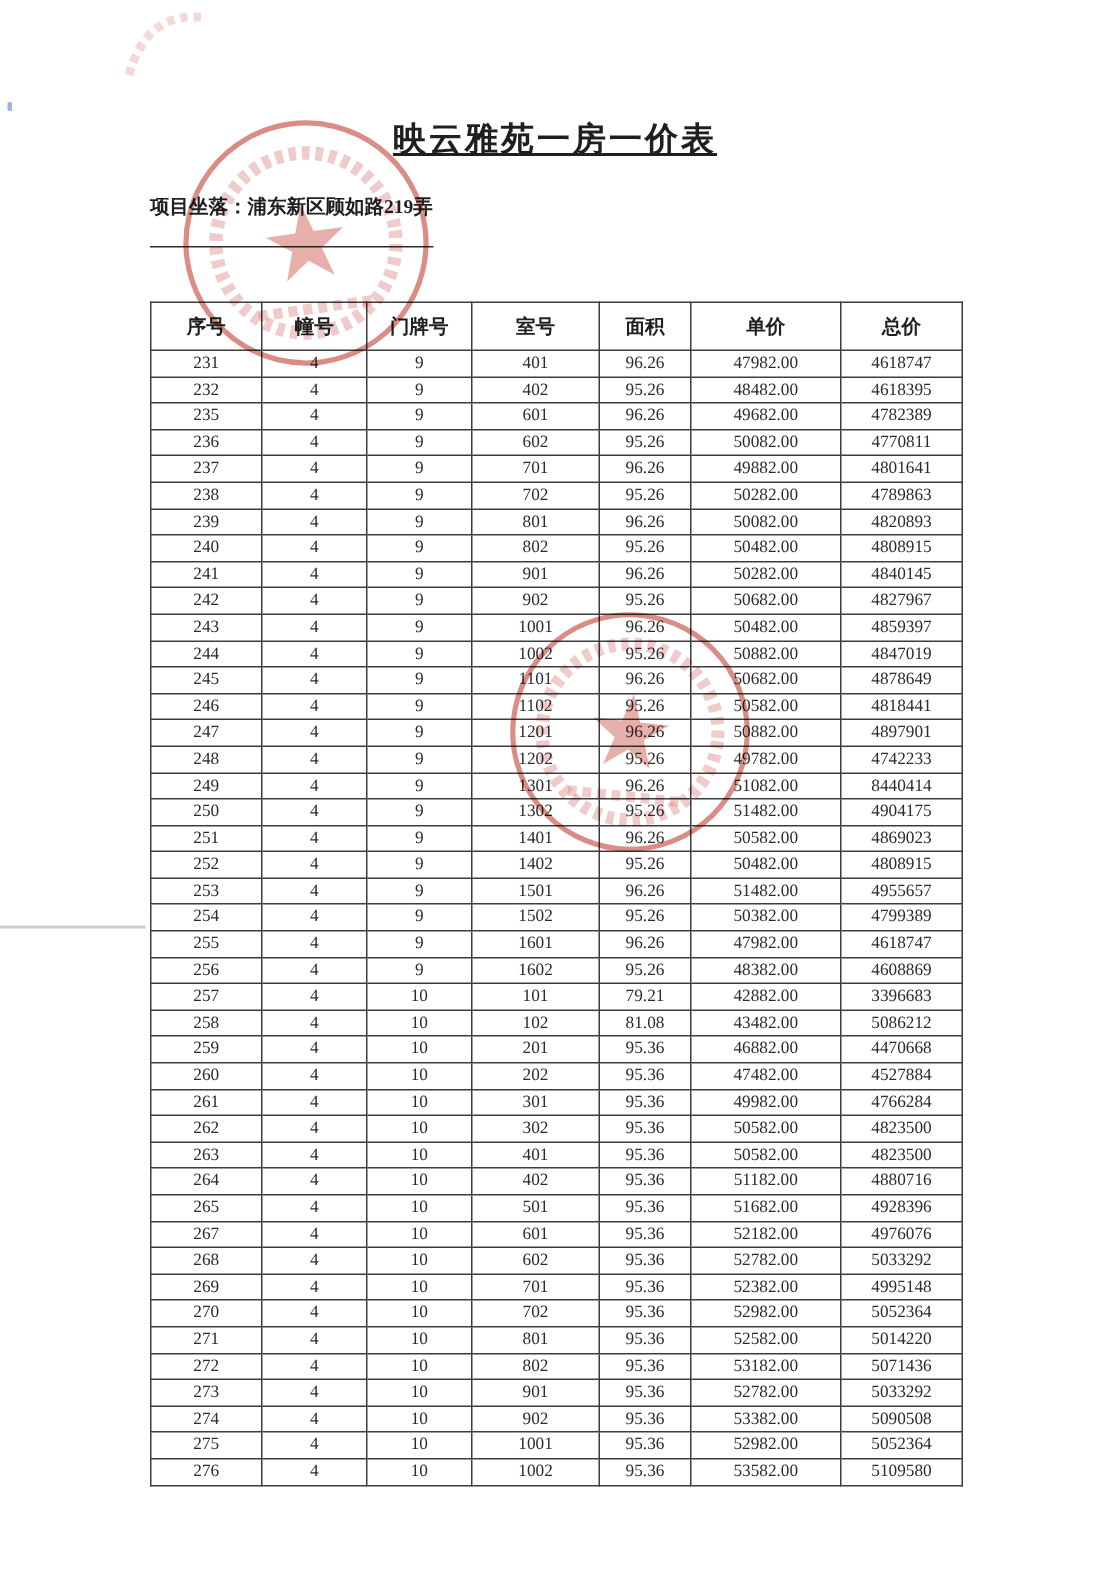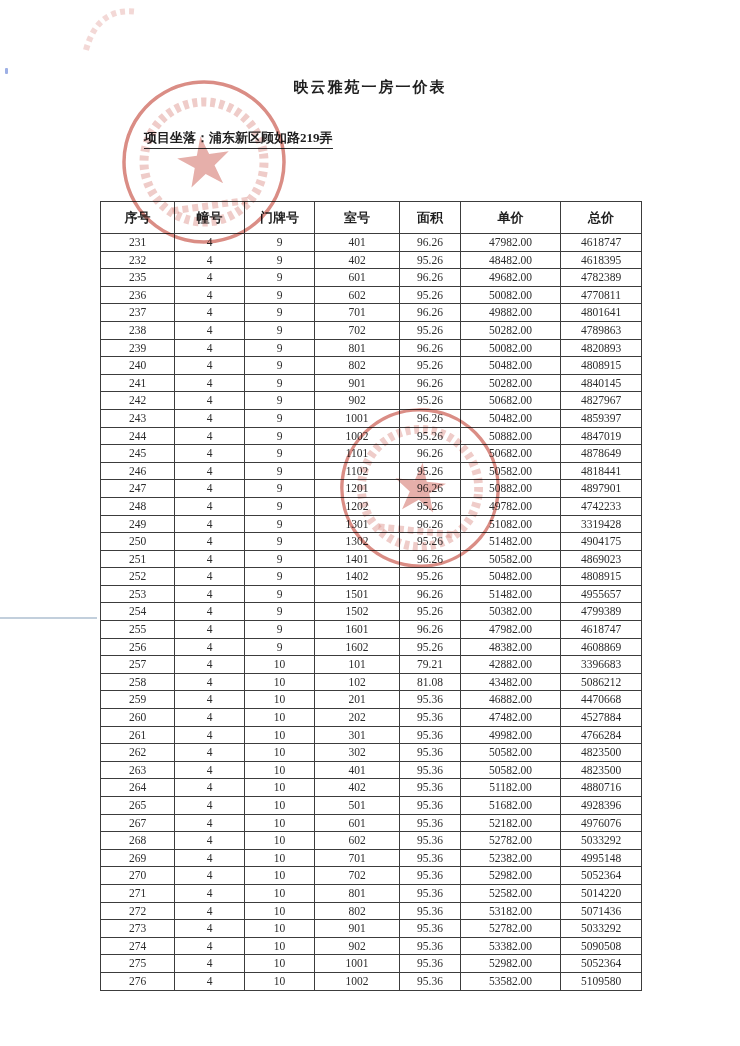--- a/index.html
+++ b/index.html
@@ -7,30 +7,30 @@
     width:740px; height:1046px;
     background:#ffffff;
     position:relative;
     overflow:hidden;
     font-family:"Liberation Serif","DejaVu Serif",serif;
     color:#262626;
   }
   .doc-title {
     position:absolute; top:78px; left:0; width:740px;
     text-align:center;
-    font-size:15px; font-weight:bold; letter-spacing:2px;
+    font-size:22px; font-weight:bold; letter-spacing:2px;
     color:#1f1f1f;
+    text-decoration:underline;
   }
   .location-line {
     position:absolute; top:129px; left:100px;
     font-size:13px; font-weight:bold;
     color:#1f1f1f;
     border-bottom:1px solid #2e2e2e;
-    padding-bottom:1px;
-    margin-left:44px;
+    padding-bottom:17px;
   }
   table.price-table {
     position:absolute; top:153px; left:100px;
     width:541px;
     border-collapse:collapse;
     table-layout:fixed;
     margin-top:48px;
   }
   .price-table th, .price-table td {
     border:1px solid #3c3c3c;
@@ -244,21 +244,21 @@
         <td>49782.00</td>
         <td>4742233</td>
       </tr>
       <tr>
         <td>249</td>
         <td>4</td>
         <td>9</td>
         <td>1301</td>
         <td>96.26</td>
         <td>51082.00</td>
-        <td>3319428</td>
+        <td>8440414</td>
       </tr>
       <tr>
         <td>250</td>
         <td>4</td>
         <td>9</td>
         <td>1302</td>
         <td>95.26</td>
         <td>51482.00</td>
         <td>4904175</td>
       </tr>

